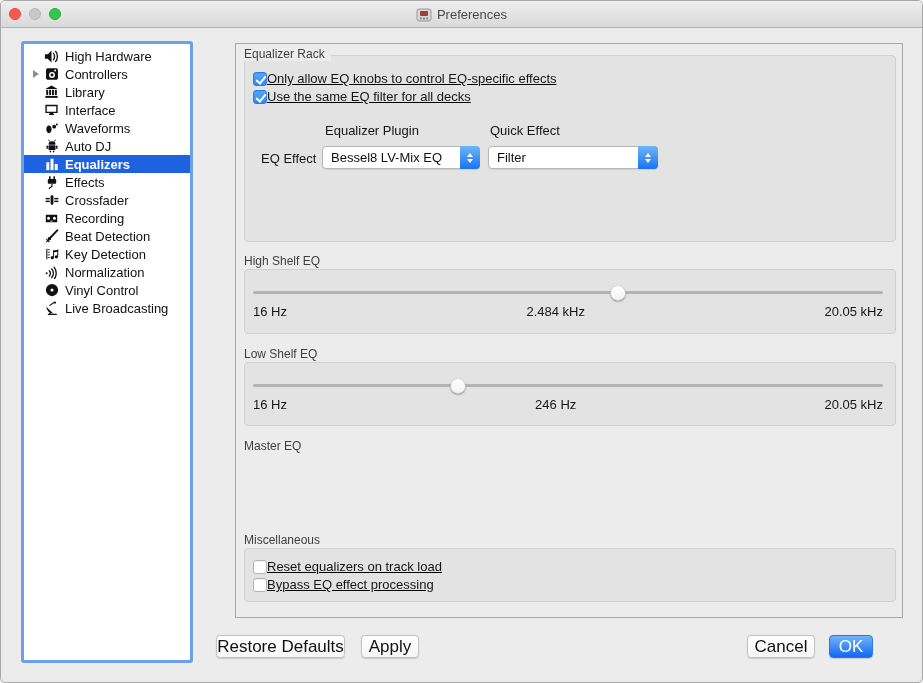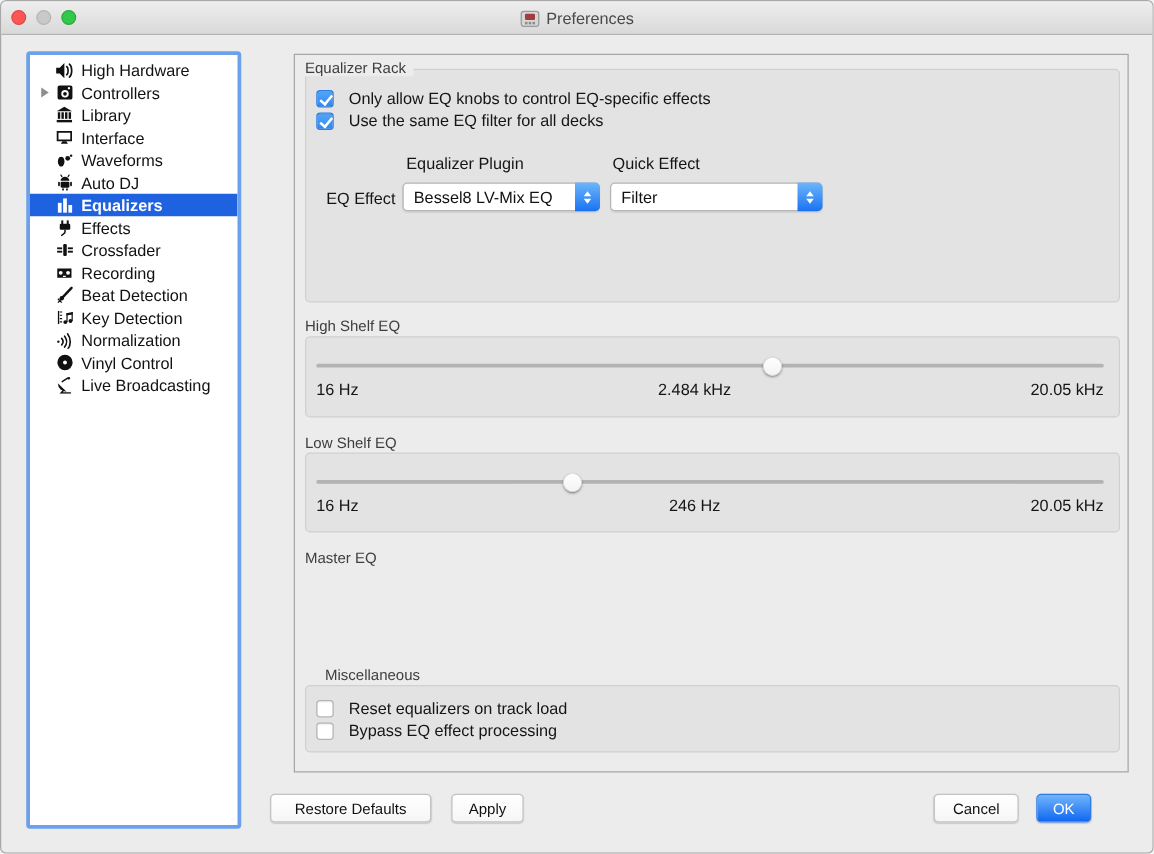--- a/index.html
+++ b/index.html
@@ -44,21 +44,21 @@
 
   
   .main { position:absolute; left:234px; top:42px; width:668px; height:575px;
     background:#ececec; border:1px solid #a6a6a6; }
   .gb-title { position:absolute; left:8px; font-size:12px; color:#3e3e3e;
     background:#ececec; padding:0 6px 0 0; z-index:2; line-height:14px; }
   .gb-body { position:absolute; left:8px; width:652px; background:#e3e3e3;
     border:1px solid #d0d0d0; border-radius:4px; z-index:1; }
 
   
-  .cbrow { position:absolute; display:flex; align-items:center; gap:12px; }
+  .cbrow { position:absolute; display:flex; align-items:center; gap:0;text-decoration:underline; }
   .cb { width:14px; height:14px; background:#fff; border:1px solid #b4b4b4;
     border-radius:3px; position:relative; flex:0 0 14px;
     box-shadow:inset 0 1px 1px rgba(0,0,0,0.06); }
   .cb.checked { background:linear-gradient(#55a7f8,#2f87f3); border-color:#2f7ce0; }
   .cb.checked::after { content:""; position:absolute; left:4px; top:1px;
     width:4px; height:8px; border:solid #fff; border-width:0 2px 2px 0;
     transform:rotate(40deg); }
   .cblbl { font-size:13px; color:#151515; }
 
   .colhdr { position:absolute; font-size:13px; font-weight:normal; color:#151515; }
@@ -83,21 +83,21 @@
     background:#b3b3b3; border-radius:2px; }
   .handle { position:absolute; top:50%; transform:translate(-50%,-50%);
     width:15px; height:15px; border-radius:50%;
     background:linear-gradient(#ffffff,#f3f3f3);
     box-shadow:0 1px 2px rgba(0,0,0,0.45), inset 0 0 0 0.5px #c9c9c9; }
   .slabels { position:absolute; left:8px; right:12px; top:34px;
     display:flex; justify-content:space-between; font-size:13px; color:#151515; }
 
   
   .btn { position:absolute; height:23px; background:linear-gradient(#ffffff,#f6f6f6);
-    border:1px solid #c3c3c3; border-radius:4px; font-size:12px; color:#111;
+    border:1px solid #c3c3c3; border-radius:4px; font-size:17px; color:#111;
     display:flex; align-items:center; justify-content:center;
     box-shadow:0 0.5px 1px rgba(0,0,0,0.15); cursor:default; }
   .btn.primary { background:linear-gradient(#6fb5fa,#1267f2);
     border-color:#2f7ae0; color:#fff; }
 </style>
 </head>
 <body>
 
 <div class="window">
 
@@ -364,21 +364,21 @@
       </div>
       <div class="slabels">
         <span>16 Hz</span>
         <span>246 Hz</span>
         <span>20.05 kHz</span>
       </div>
     </div>
 
     <span class="gb-title" style="top:395px;">Master EQ</span>
 
-    <span class="gb-title" style="top:489px;margin-left:16px;">Miscellaneous</span>
+    <span class="gb-title" style="top:489px;">Miscellaneous</span>
     <div class="gb-body" style="top:504px; height:54px;">
       <div class="cbrow" style="left:8px; top:10px;">
         <span class="cb"></span>
         <span class="cblbl">Reset equalizers on track load</span>
       </div>
       <div class="cbrow" style="left:8px; top:28px;">
         <span class="cb"></span>
         <span class="cblbl">Bypass EQ effect processing</span>
       </div>
     </div>

